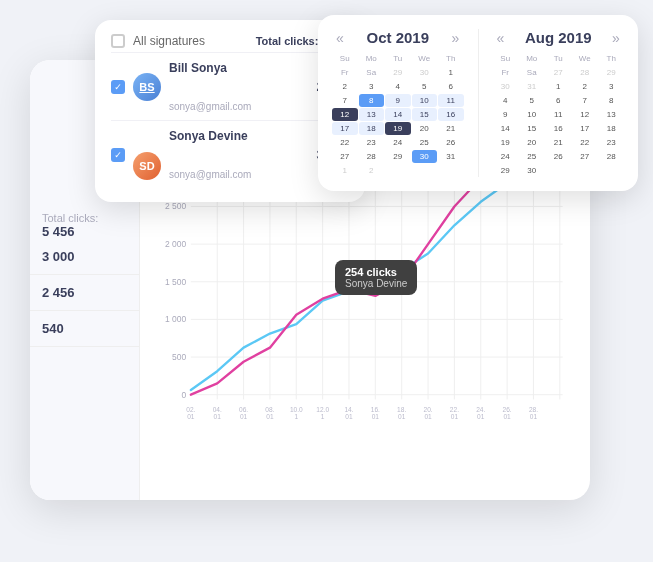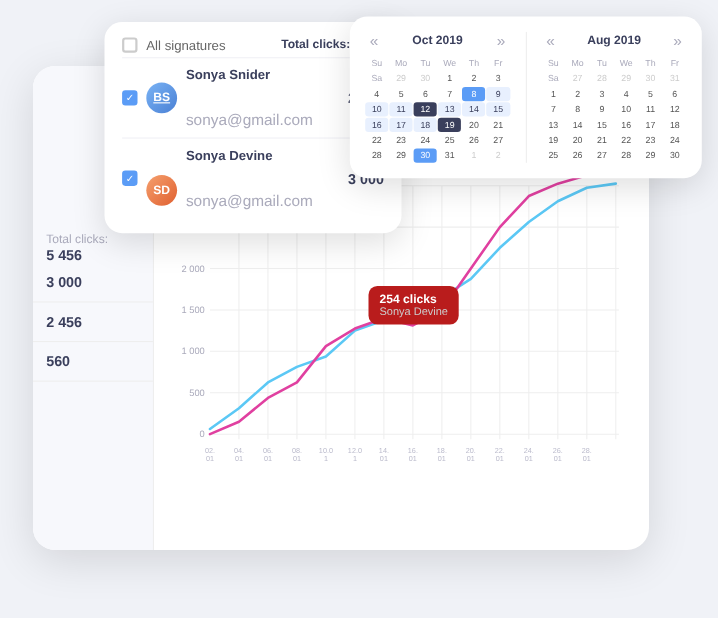--- a/index.html
+++ b/index.html
@@ -108,21 +108,21 @@
 
     
     .chart-svg {
       width: 100%;
       height: 100%;
     }
 
     
     .tooltip {
       position: absolute;
-      background: #b91c1c;
+      background: #404040;
       color: #fff;
       border-radius: 8px;
       padding: 6px 10px;
       font-size: 11px;
       font-weight: 600;
       top: 120px;
       left: 195px;
       pointer-events: none;
     }
 
@@ -214,21 +214,21 @@
       font-size: 11px;
       font-weight: 700;
       color: white;
     }
 
     .avatar-bs { background: linear-gradient(135deg, #7ab3f5, #4a80d4); text-decoration: underline; }
     .avatar-sd { background: linear-gradient(135deg, #f5a06e, #e06030); margin-top: 22px; }
 
     .sig-info { flex: 1; }
     .sig-name { font-size: 12px; font-weight: 600; color: #3a3f5c; }
-    .sig-email { font-size: 14px; color: #aab; margin-top: 26px; }
+    .sig-email { font-size: 10px; color: #aab; margin-top: 26px; }
     .sig-count { font-size: 13px; font-weight: 700; color: #3a3f5c; }
 
     
     .calendar-card {
       position: absolute;
       right: 15px;
       top: 15px;
       width: 320px;
       background: #fff;
       border-radius: 16px;
@@ -244,36 +244,36 @@
     }
 
     .cal-header {
       display: flex;
       align-items: center;
       justify-content: space-between;
       margin-bottom: 6px;
     }
 
     .cal-title {
-      font-size: 11px;
+      font-size: 15px;
       font-weight: 700;
       color: #3a3f5c;
     }
 
     .cal-nav {
       font-size: 14px;
       color: #aab;
       cursor: pointer;
       width: 16px;
       text-align: center;
     }
 
     .cal-grid {
       display: grid;
-      grid-template-columns: repeat(6, 1fr);
+      grid-template-columns: repeat(5, 1fr);
       gap: 1px;
     }
 
     .cal-day-header {
       font-size: 8px;
       color: #aab;
       text-align: center;
       padding: 2px 0;
     }
 
@@ -315,21 +315,21 @@
     <div class="total-clicks">
       <span>Total clicks:</span>
       <span>5 456</span>
     </div>
   </div>
 
   <div class="sig-row">
     <span class="sig-checkbox"></span>
     <div class="avatar avatar-bs">BS</div>
     <div class="sig-info">
-      <div class="sig-name">Sonya Snider</div>
+      <div class="sig-name">Bill Sonya</div>
       <div class="sig-email">sonya@gmail.com</div>
     </div>
     <div class="sig-count">2 456</div>
   </div>
 
   <div class="sig-row">
     <span class="sig-checkbox"></span>
     <div class="avatar avatar-sd">SD</div>
     <div class="sig-info">
       <div class="sig-name">Sonya Devine</div>
@@ -461,21 +461,21 @@
       <br>
       <span style="font-weight:700;color:#3a3f5c;font-size:13px;">5 456</span>
     </div>
     <div class="sidebar-item">
       <span>3 000</span>
     </div>
     <div class="sidebar-item">
       <span>2 456</span>
     </div>
     <div class="sidebar-item">
-      <span>560</span>
+      <span>540</span>
     </div>
   </div>
 
   <div class="main-content">
 
     <div class="date-bar">
       <div class="date-input">
         <span>24.04.2022 - 24.05.2022</span>
         <span style="width:14px;height:14px;background:#7ab;border-radius:2px;display:inline-block;"></span>
       </div>

